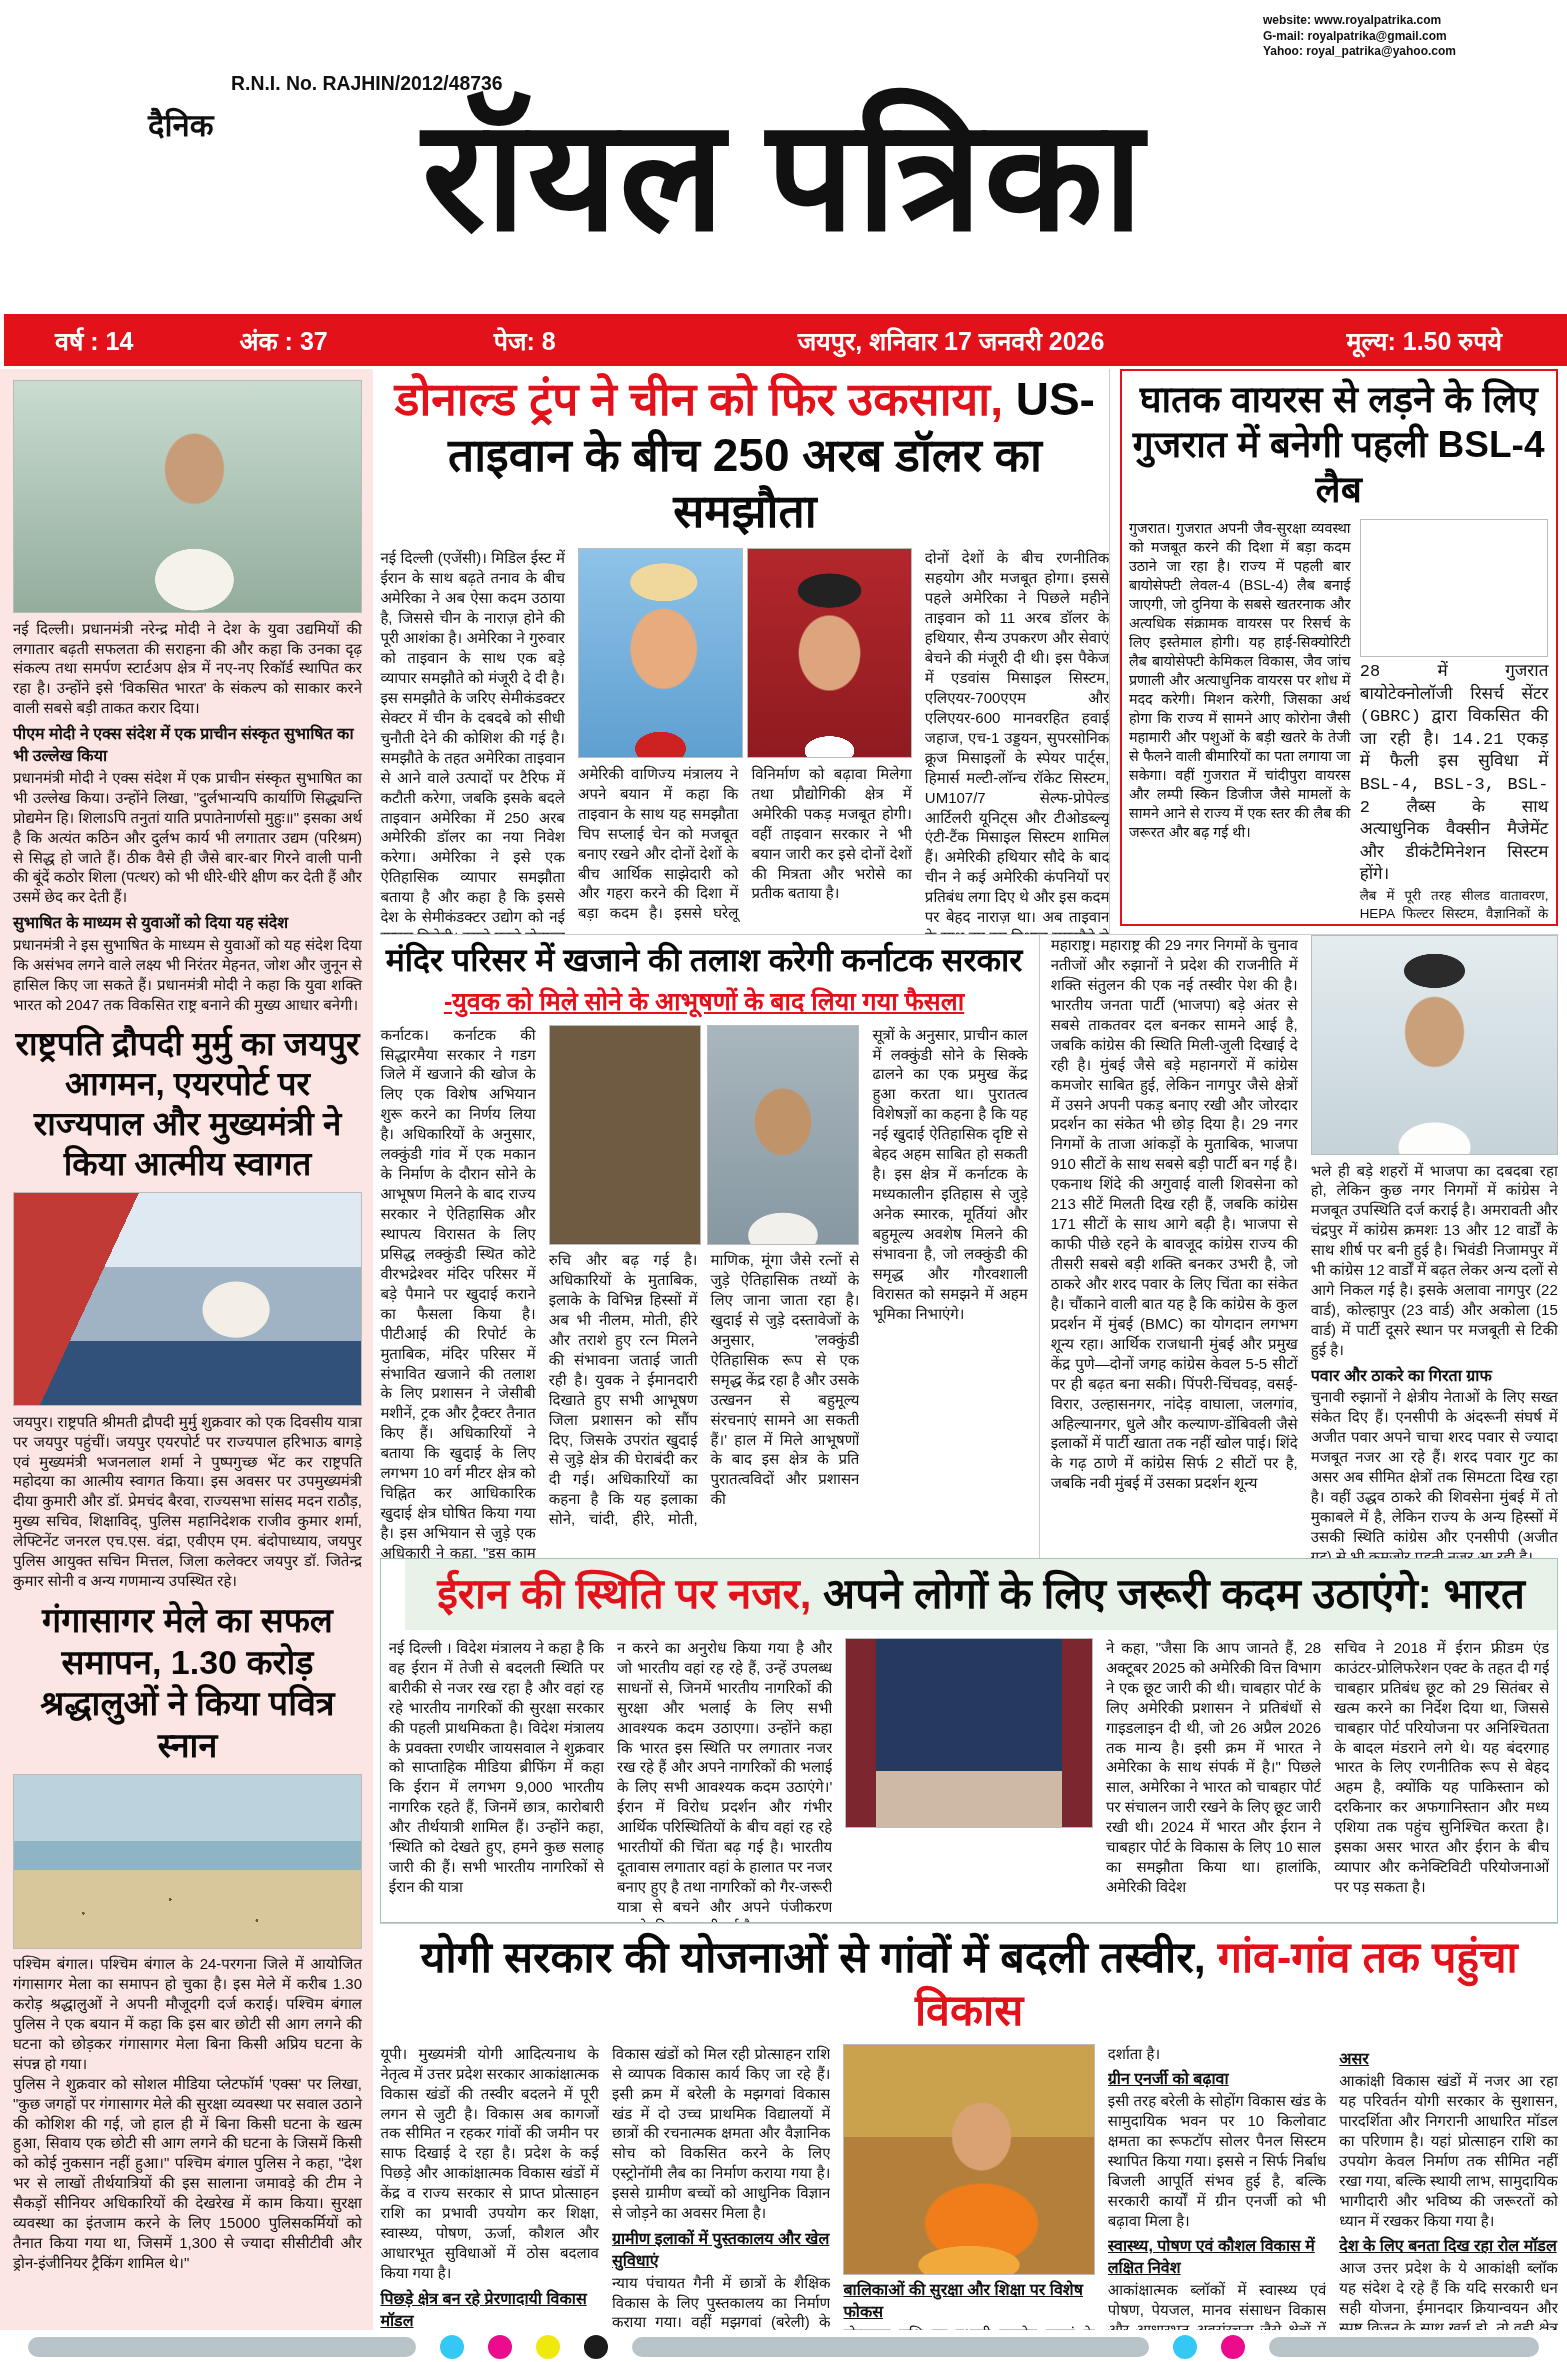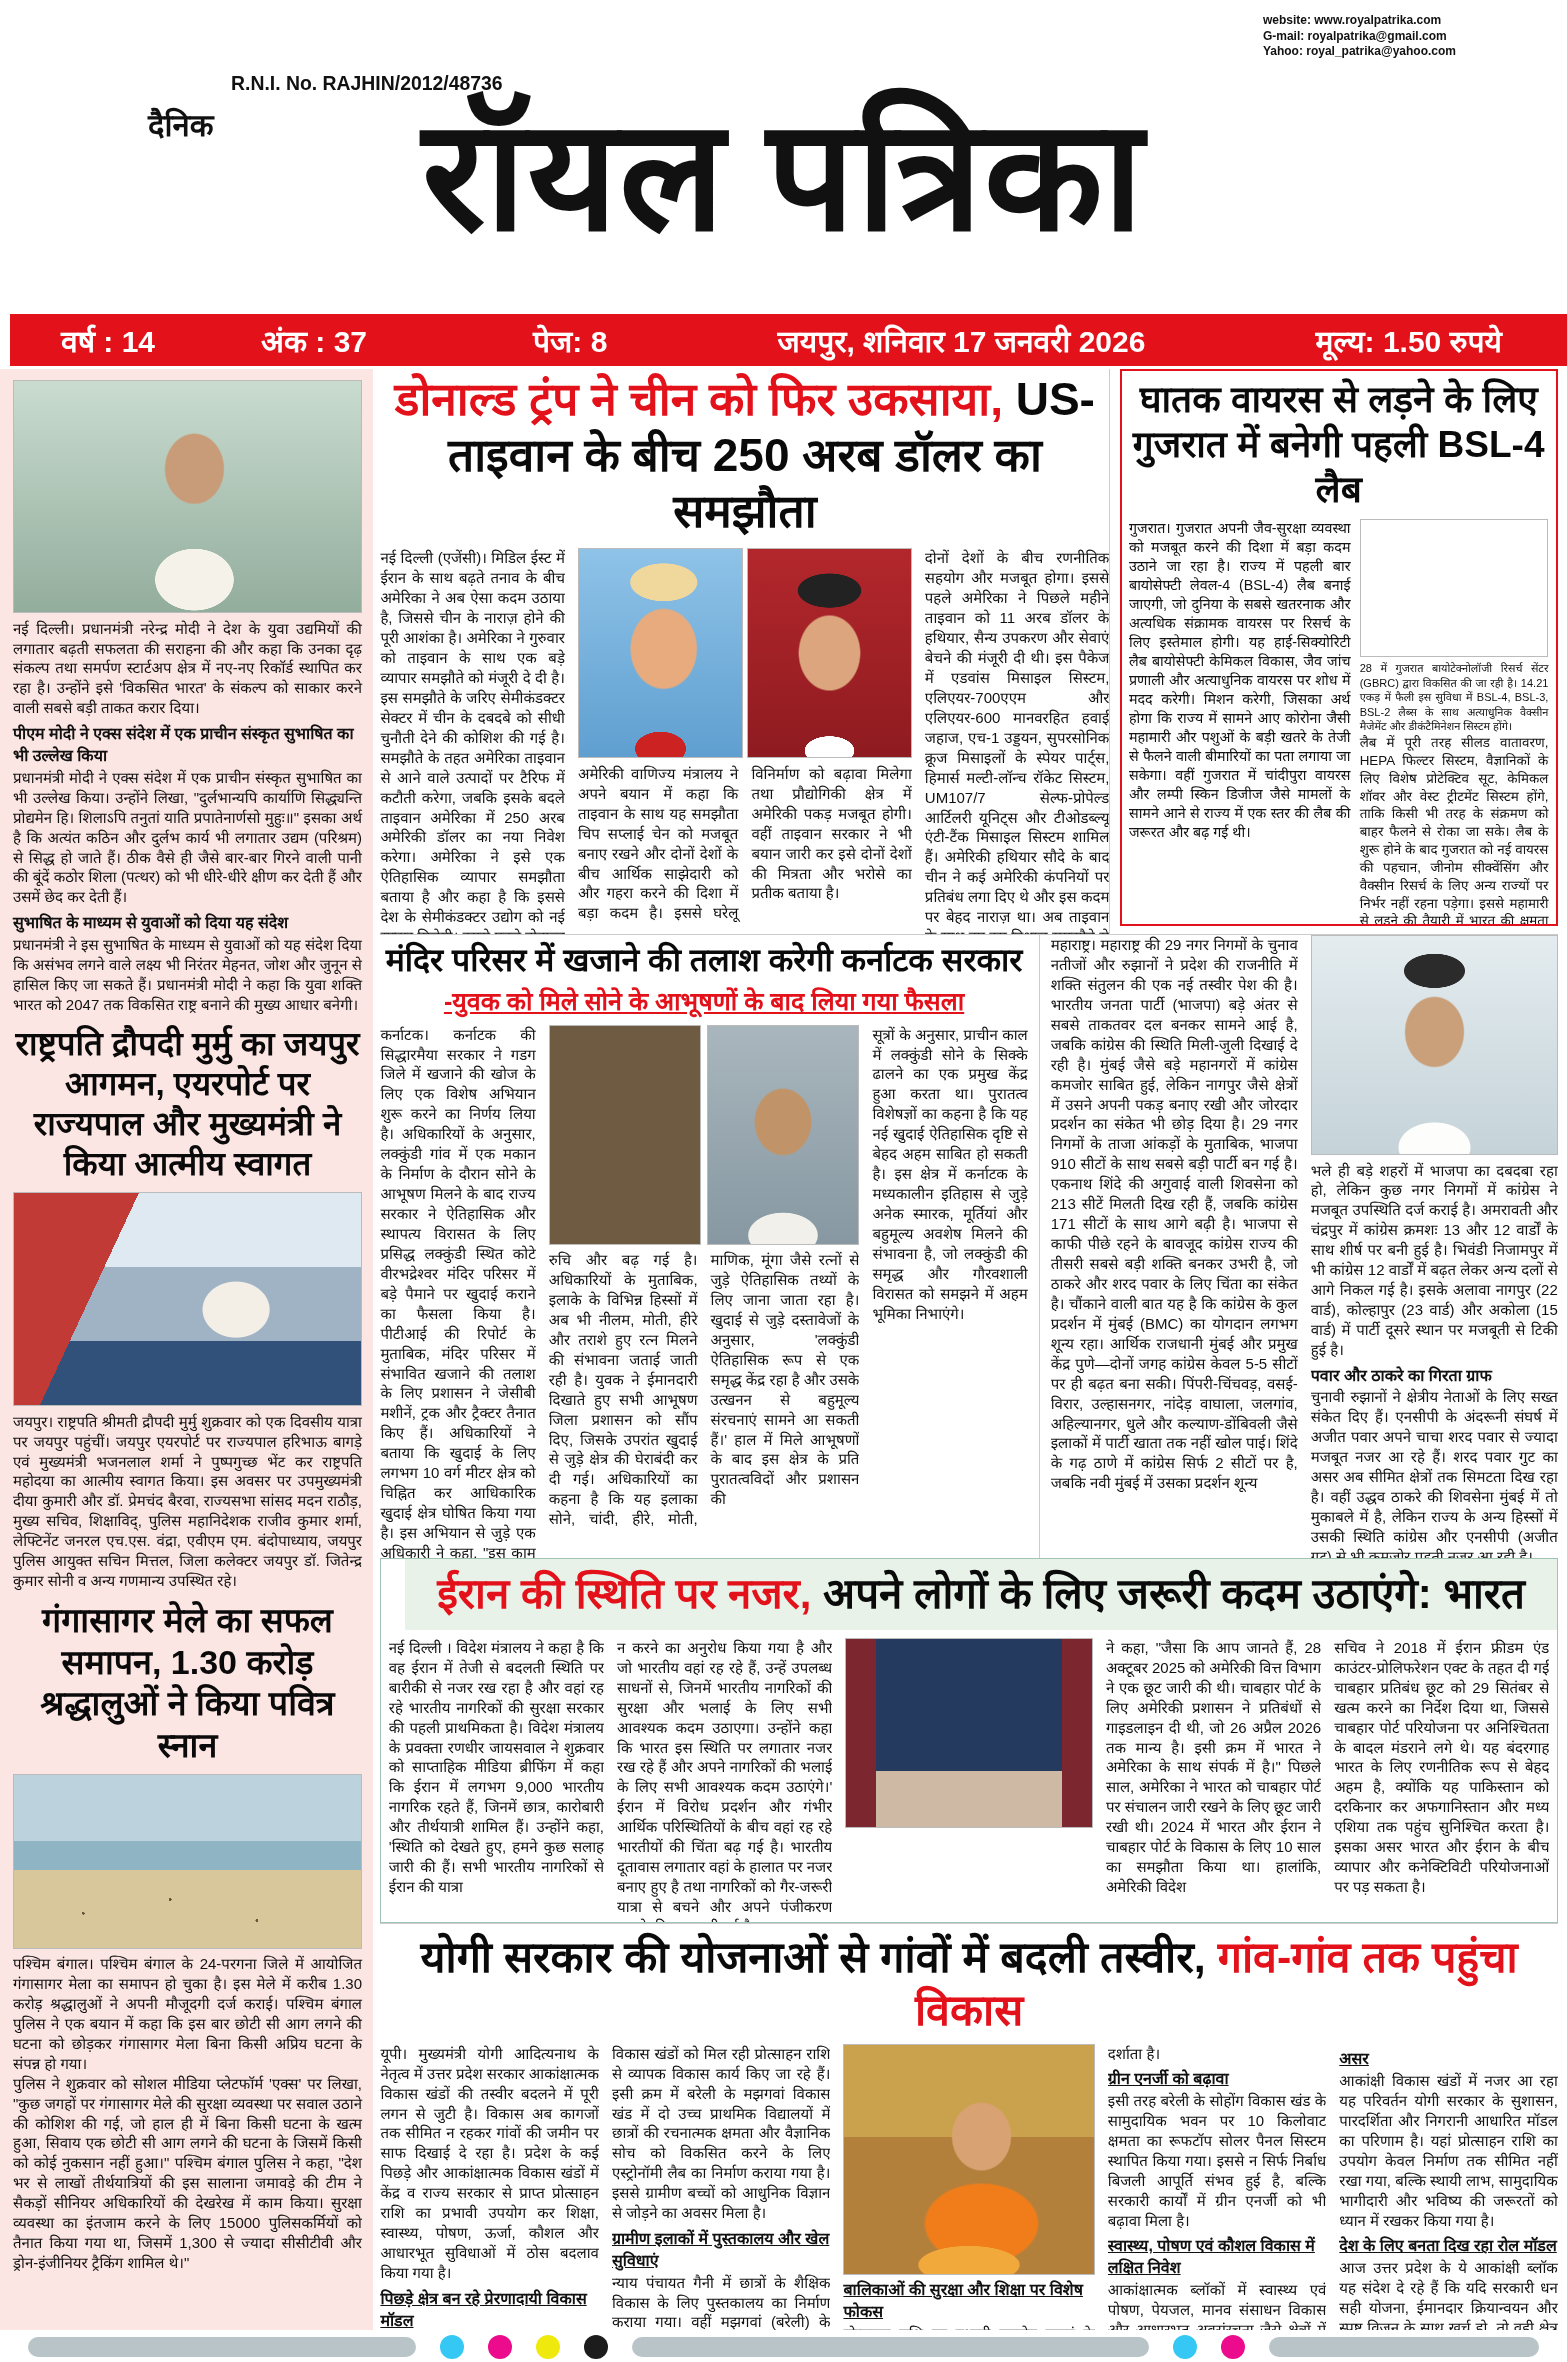--- a/index.html
+++ b/index.html
@@ -10,22 +10,22 @@
     font-family:"Liberation Sans","DejaVu Sans",sans-serif; color:#111;
   }
   
   .hdr { height:314px; position:relative; }
   .rni { position:absolute; left:231px; top:72px; font-size:19.4px; font-weight:bold; }
   .contact { position:absolute; right:111px; top:13px; font-size:12px; font-weight:bold; line-height:1.3; text-align:left; }
   .daily { position:absolute; left:148px; top:103px; font-size:31px; font-weight:bold; }
   .masthead { position:absolute; left:0; right:0; top:81px; text-align:center;
     font-size:155px; font-weight:bold; letter-spacing:1.8px; line-height:1.25;
     font-family:"Liberation Serif","DejaVu Serif",serif; }
-  .infobar { position:absolute; left:10px; right:0; top:314px; height:52px; background:#e3111a;
-    display:flex; align-items:center; color:#fff; font-weight:bold; font-size:30px; }
+  .infobar { position:absolute; left:4px; right:0; top:314px; height:52px; background:#e3111a;
+    display:flex; align-items:center; color:#fff; font-weight:bold; font-size:25px; }
   .infobar span { white-space:nowrap; }
   .ib-year{ margin-left:51px;} .ib-issue{ margin-left:106px;} .ib-pages{ margin-left:166px;}
   .ib-date{ margin:0 auto; } .ib-price{ margin-right:65px; }
   
   .content { position:absolute; top:369px; left:0; right:0; bottom:33px; display:flex; }
   .left-rail { width:373px; background:#fce6e3; padding:3.7px 11px 7.4px 13px; overflow:hidden; }
   .main { flex:1; padding:0 9.2px 0 7.4px; display:flex; flex-direction:column; overflow:hidden; }
   .row1 { display:flex; height:565px; }
   .row2 { display:flex; height:624px; border-top:0.9px solid #ccc; }
   .sec-iran { height:365px; }
@@ -198,21 +198,21 @@
           </div>
         </div>
 
         <div class="bsl">
           <div class="bsl-box">
             <div class="hl bsl-hl">घातक वायरस से लड़ने के लिए गुजरात में बनेगी पहली BSL-4 लैब</div>
             <div class="bsl-flex">
               <div class="bsl-left body-txt" style="font-size:14.3px;">गुजरात। गुजरात अपनी जैव-सुरक्षा व्यवस्था को मजबूत करने की दिशा में बड़ा कदम उठाने जा रहा है। राज्य में पहली बार बायोसेफ्टी लेवल-4 (BSL-4) लैब बनाई जाएगी, जो दुनिया के सबसे खतरनाक और अत्यधिक संक्रामक वायरस पर रिसर्च के लिए इस्तेमाल होगी। यह हाई-सिक्योरिटी लैब बायोसेफ्टी केमिकल विकास, जैव जांच प्रणाली और अत्याधुनिक वायरस पर शोध में मदद करेगी। मिशन करेगी, जिसका अर्थ होगा कि राज्य में सामने आए कोरोना जैसी महामारी और पशुओं के बड़ी खतरे के तेजी से फैलने वाली बीमारियों का पता लगाया जा सकेगा। वहीं गुजरात में चांदीपुरा वायरस और लम्पी स्किन डिजीज जैसे मामलों के सामने आने से राज्य में एक स्तर की लैब की जरूरत और बढ़ गई थी।</div>
               <div class="bsl-right">
                 <div class="ph ph-bsl" style="height:138px;margin-bottom:3.7px;"></div>
-                <div class="body-txt" style="font-size:11px;">28 में गुजरात बायोटेक्नोलॉजी रिसर्च सेंटर (GBRC) द्वारा विकसित की जा रही है। 14.21 एकड़ में फैली इस सुविधा में BSL-4, BSL-3, BSL-2 लैब्स के साथ अत्याधुनिक वैक्सीन मैजेमेंट और डीकंटैमिनेशन सिस्टम होंगे।</div>
+                <div class="body-txt" style="font-size:17px;font-family:Liberation Mono, monospace;">28 में गुजरात बायोटेक्नोलॉजी रिसर्च सेंटर (GBRC) द्वारा विकसित की जा रही है। 14.21 एकड़ में फैली इस सुविधा में BSL-4, BSL-3, BSL-2 लैब्स के साथ अत्याधुनिक वैक्सीन मैजेमेंट और डीकंटैमिनेशन सिस्टम होंगे।</div>
                 <div class="body-txt" style="font-size:13.4px;">लैब में पूरी तरह सीलड वातावरण, HEPA फिल्टर सिस्टम, वैज्ञानिकों के लिए विशेष प्रोटेक्टिव सूट, केमिकल शॉवर और वेस्ट ट्रीटमेंट सिस्टम होंगे, ताकि किसी भी तरह के संक्रमण को बाहर फैलने से रोका जा सके। लैब के शुरू होने के बाद गुजरात को नई वायरस की पहचान, जीनोम सीक्वेंसिंग और वैक्सीन रिसर्च के लिए अन्य राज्यों पर निर्भर नहीं रहना पड़ेगा। इससे महामारी से लड़ने की तैयारी में भारत की क्षमता और मजबूत होगी। यह BSL-4 लैब गांधीनगर (ABSL-4) के सेक्टर में बनेगी।</div>
               </div>
             </div>
           </div>
         </div>
       </div>
 
       <div class="row2">
         <div class="karno">
           <div class="hl karno-hl">मंदिर परिसर में खजाने की तलाश करेगी कर्नाटक सरकार</div>

